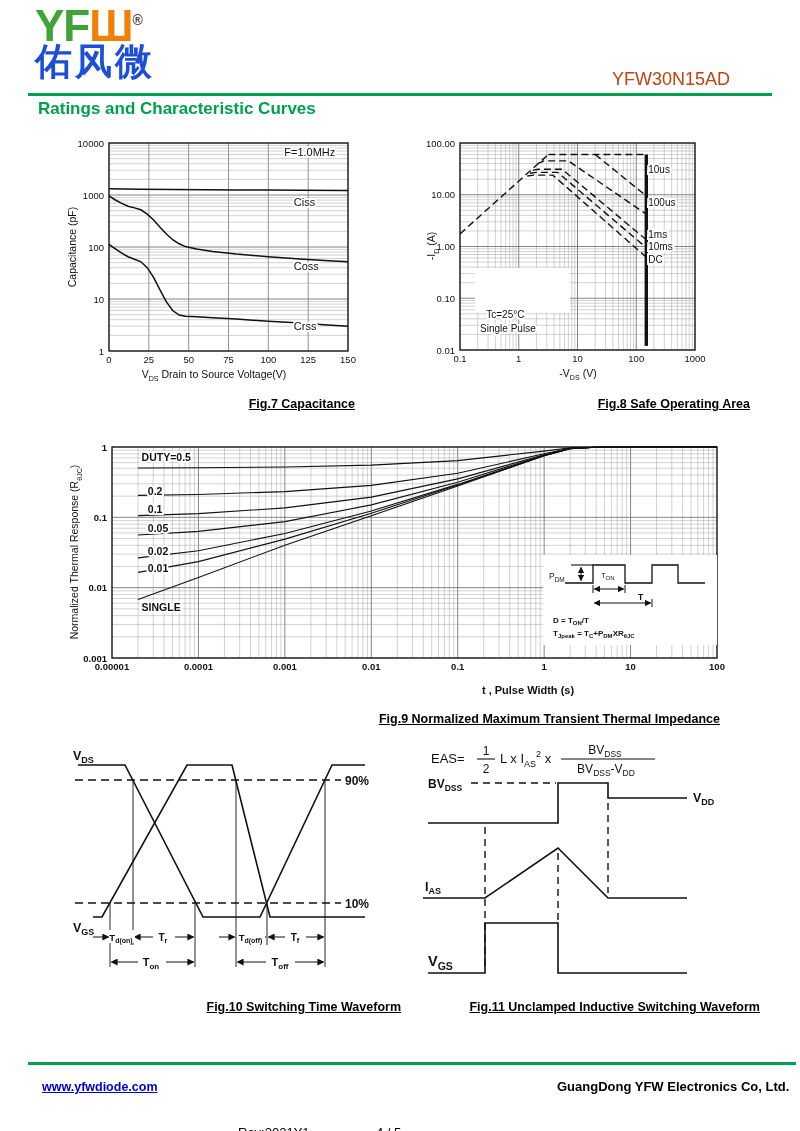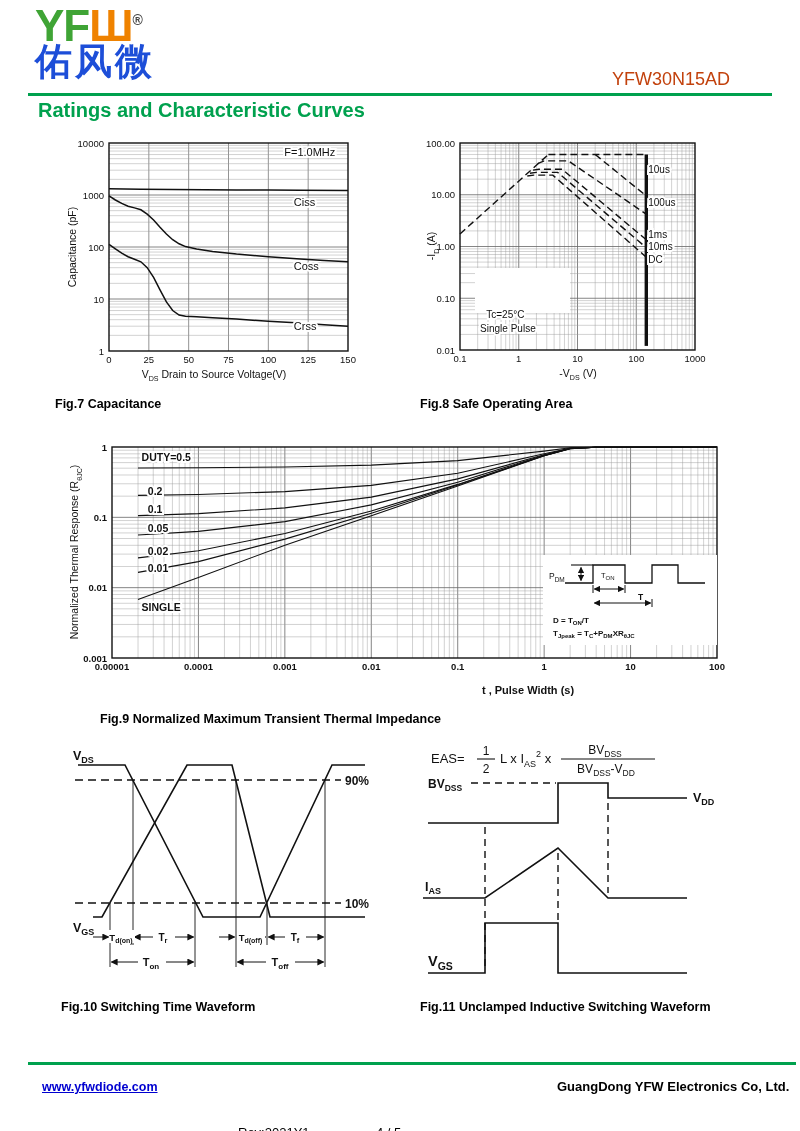--- a/index.html
+++ b/index.html
@@ -8,23 +8,23 @@
   .abs{position:absolute;}
   svg{position:absolute;overflow:visible;}
   
   .logo-en{font-weight:bold;font-size:44px;line-height:40px;letter-spacing:-1px;}
   .lg-green{color:#3FA435;}
   .lg-orange{color:#EF8200;}
   .lg-reg{font-size:14px;color:#444;vertical-align:super;font-weight:bold;}
   .logo-cn{font-weight:bold;font-size:37px;letter-spacing:3px;color:#1d4ed8;line-height:32px;}
   .part-number{font-weight:normal;font-size:18px;color:#c2410c;}
   .green-line{background:#00A14E;height:3px;}
-  .section-title{color:#00A14E;font-weight:bold;font-size:20px;}
+  .section-title{color:#00A14E;font-weight:bold;font-size:17px;}
   
-  .caption{font-weight:bold;font-size:12.5px;text-align:left;color:#000;}
+  .caption{font-weight:bold;font-size:12.5px;text-align:right;color:#000;text-decoration:underline;}
   .axis-title{font-size:10.5px;color:#111;text-align:center;white-space:nowrap;}
   .axis-title.bold{font-weight:bold;font-size:11px;}
   .rot{transform:translate(-50%,-50%) rotate(-90deg);}
   .ctr{transform:translate(-50%,-50%);}
   sub{font-size:68%;}
   
   .f-link{font-weight:bold;font-size:12.5px;color:#0000D0;}
   .f-text{font-weight:normal;font-size:13px;color:#000;margin-top:44px;}
   .f-company{font-weight:bold;font-size:13px;color:#000;}
 </style>

